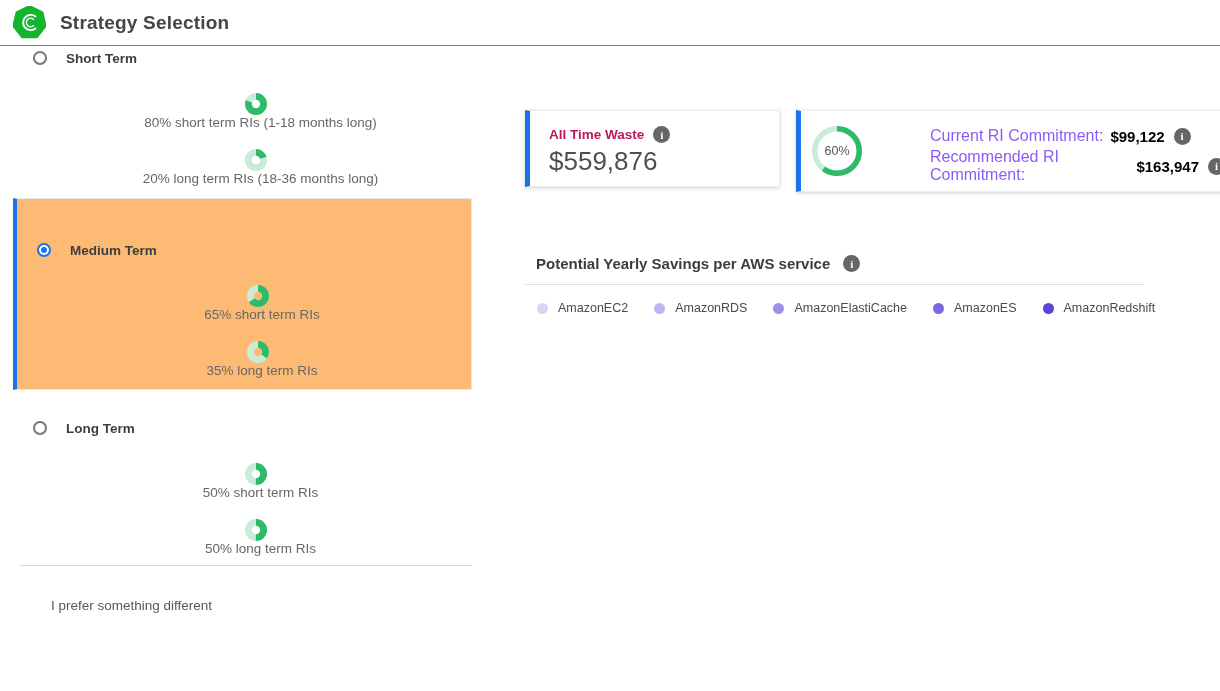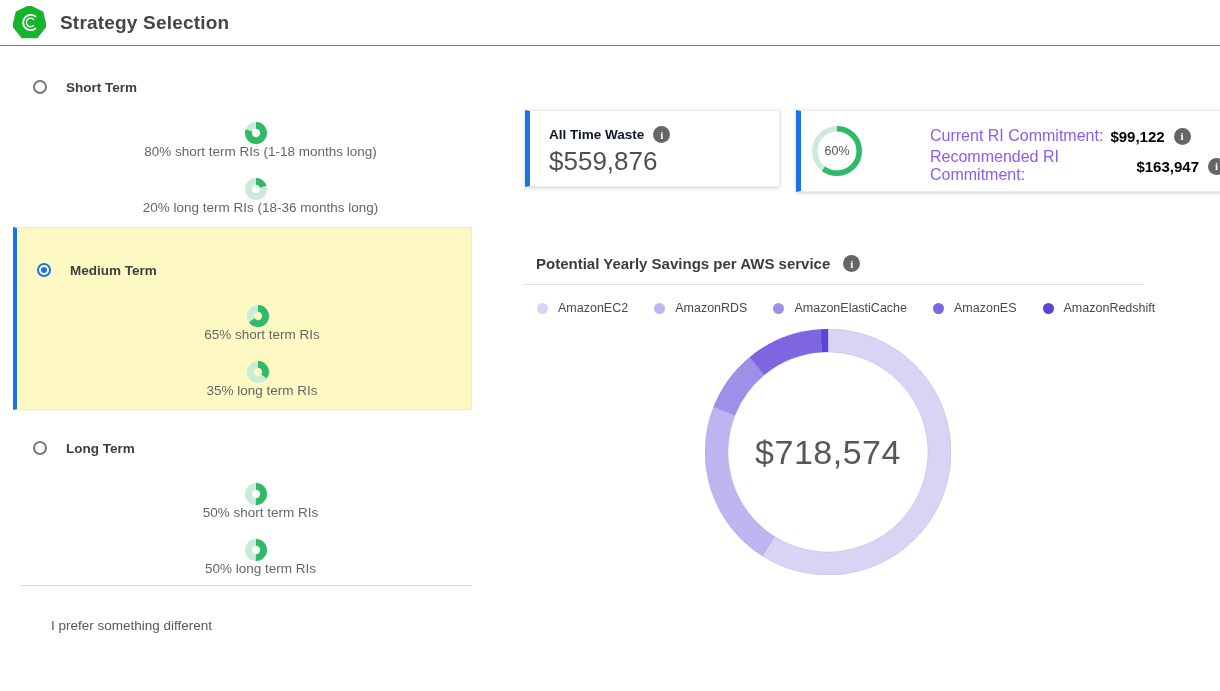--- a/index.html
+++ b/index.html
@@ -9,47 +9,47 @@
 
   
   .header { position:absolute; left:0; top:0; width:1220px; height:46px;
             border-bottom:1px solid #3b82f6; display:flex; align-items:center; }
   .logo { width:33px; height:33px; margin-left:13px; }
   .page-title { margin-left:14px; font-size:19px; font-weight:bold; color:#454545; letter-spacing:.2px; }
 
   
   .strategy-list { position:absolute; left:13px; top:46px; width:459px; }
   .strategy { }
-  .sec-short  { margin-top:29px; }
+  .sec-short  { }
   .sec-medium { margin-top:25px; }
   .sec-long   { margin-top:26px; }
   .sec-custom { margin-top:29px; }
-  .strategy.selected { background:#fef9c3; border:1px solid #e2ebf4; border-left:4px solid #1a73e8;
-                       padding-top:30px; padding-bottom:24px; }
+  .strategy.selected { background:#fdba74; border:1px solid #e2ebf4; border-left:4px solid #1a73e8;
+                       padding-top:39px; padding-bottom:24px; }
   .sec-header { display:flex; align-items:center; height:24px; padding-left:20px; cursor:pointer; }
   .sec-label { margin-left:19px; font-size:13.5px; font-weight:bold; color:#3e3e3e; }
   .radio { width:14px; height:14px; border:2px solid #777; border-radius:50%; background:#fff; flex:0 0 auto; }
   .strategy.selected .radio { border-color:#1a73e8; position:relative; }
   .strategy.selected .radio::after { content:""; position:absolute; left:2px; top:2px; width:6px; height:6px;
                                      border-radius:50%; background:#1a73e8; }
   .option-row { display:flex; align-items:center; height:24px; padding-left:27px;flex-direction:column; }
   .opt1 { margin-top:23px; }
   .opt2 { margin-top:32px; }
   .option-label { margin-left:9px; font-size:13.5px; color:#666; }
   .ring-sm { width:22px; height:22px; flex:0 0 auto; }
   .custom-desc { margin-top:14px; height:20px; padding-left:38px; font-size:13.5px; color:#585858;
                  display:flex; align-items:center; }
   .list-divider { margin-top:22px; margin-left:7px; width:452px; border-top:1px solid #d9d9d9; }
 
   
   .card { position:absolute; background:#fff; border:1px solid #ededed; border-left:5px solid #1a73e8;
           box-shadow:0 1px 4px rgba(0,0,0,.18); }
   .card-waste { left:525px; top:110px; width:255px; height:77px; padding:15px 0 0 19px; }
   .card-title-row { display:flex; align-items:center; gap:9px; }
-  .card-title { font-size:13.5px; font-weight:bold; color:#0f172a; }
+  .card-title { font-size:13.5px; font-weight:bold; color:#be185d; }
   .card-value { margin-top:3px; font-size:26px; color:#4f4f4f; }
   .info-icon { width:17px; height:17px; border-radius:50%; background:#666; color:#fff;
                font-size:11px; font-weight:bold; font-family:"Liberation Serif", serif;
                display:inline-flex; align-items:center; justify-content:center; flex:0 0 auto; cursor:pointer; }
   .card-commitment { left:796px; top:110px; width:430px; height:82px; display:flex; align-items:center; }
   .ring-wrap { position:relative; width:50px; height:50px; margin-left:11px; flex:0 0 auto; }
   .ring-lg { width:50px; height:50px; }
   .ring-pct-label { position:absolute; inset:0; display:flex; align-items:center; justify-content:center;
                     font-size:12.5px; color:#555; }
   .commit-rows { margin-left:68px; display:flex; flex-direction:column; gap:9px; }
@@ -208,24 +208,14 @@
       <li class="legend-item">
         <span class="legend-dot" style="background: rgb(126, 102, 225);"></span>
         <span class="legend-label">AmazonES</span>
       </li>
       <li class="legend-item">
         <span class="legend-dot" style="background: rgb(91, 68, 216);"></span>
         <span class="legend-label">AmazonRedshift</span>
       </li>
     </ul>
 
-  <div class="donut-wrap">
-    <svg width="246" height="246" viewBox="0 0 246 246">
-        <path d="M123.00000000000001 0 A123 123 0 1 1 57.09330421758344 226.85233483674787 L69.41732050210035 207.4327925502015 A100 100 0 1 0 123 23 Z" fill="#d9d3f4" stroke="rgba(124,104,225,0.25)" stroke-width="0.8"></path>
-        <path d="M57.09330421758344 226.85233483674787 A123 123 0 0 1 8.6374922357451 77.72068001978457 L30.02235141117488 86.18754473153217 A100 100 0 0 0 69.41732050210035 207.4327925502015 Z" fill="#bfb4ef" stroke="rgba(124,104,225,0.25)" stroke-width="0.8"></path>
-        <path d="M8.6374922357451 77.72068001978457 A123 123 0 0 1 44.596849260911185 28.226871138577906 L59.257601025131045 45.94867572242106 A100 100 0 0 0 30.02235141117488 86.18754473153217 Z" fill="#a08fe8" stroke="rgba(124,104,225,0.25)" stroke-width="0.8"></path>
-        <path d="M44.596849260911185 28.226871138577906 A123 123 0 0 1 115.27676609789448 0.24271240332259936 L116.72094804706867 23.19732715717285 A100 100 0 0 0 59.257601025131045 45.94867572242106 Z" fill="#7e66e1" stroke="rgba(124,104,225,0.25)" stroke-width="0.8"></path>
-        <path d="M115.27676609789448 0.24271240332259936 A123 123 0 0 1 123.00000000000009 0 L123.00000000000007 23 A100 100 0 0 0 116.72094804706867 23.19732715717285 Z" fill="#5b44d8" stroke="rgba(124,104,225,0.25)" stroke-width="0.8"></path>
-      </svg>
-    <div class="donut-center">$718,574</div>
-  </div>
 
 </div>
 
 </body></html>

